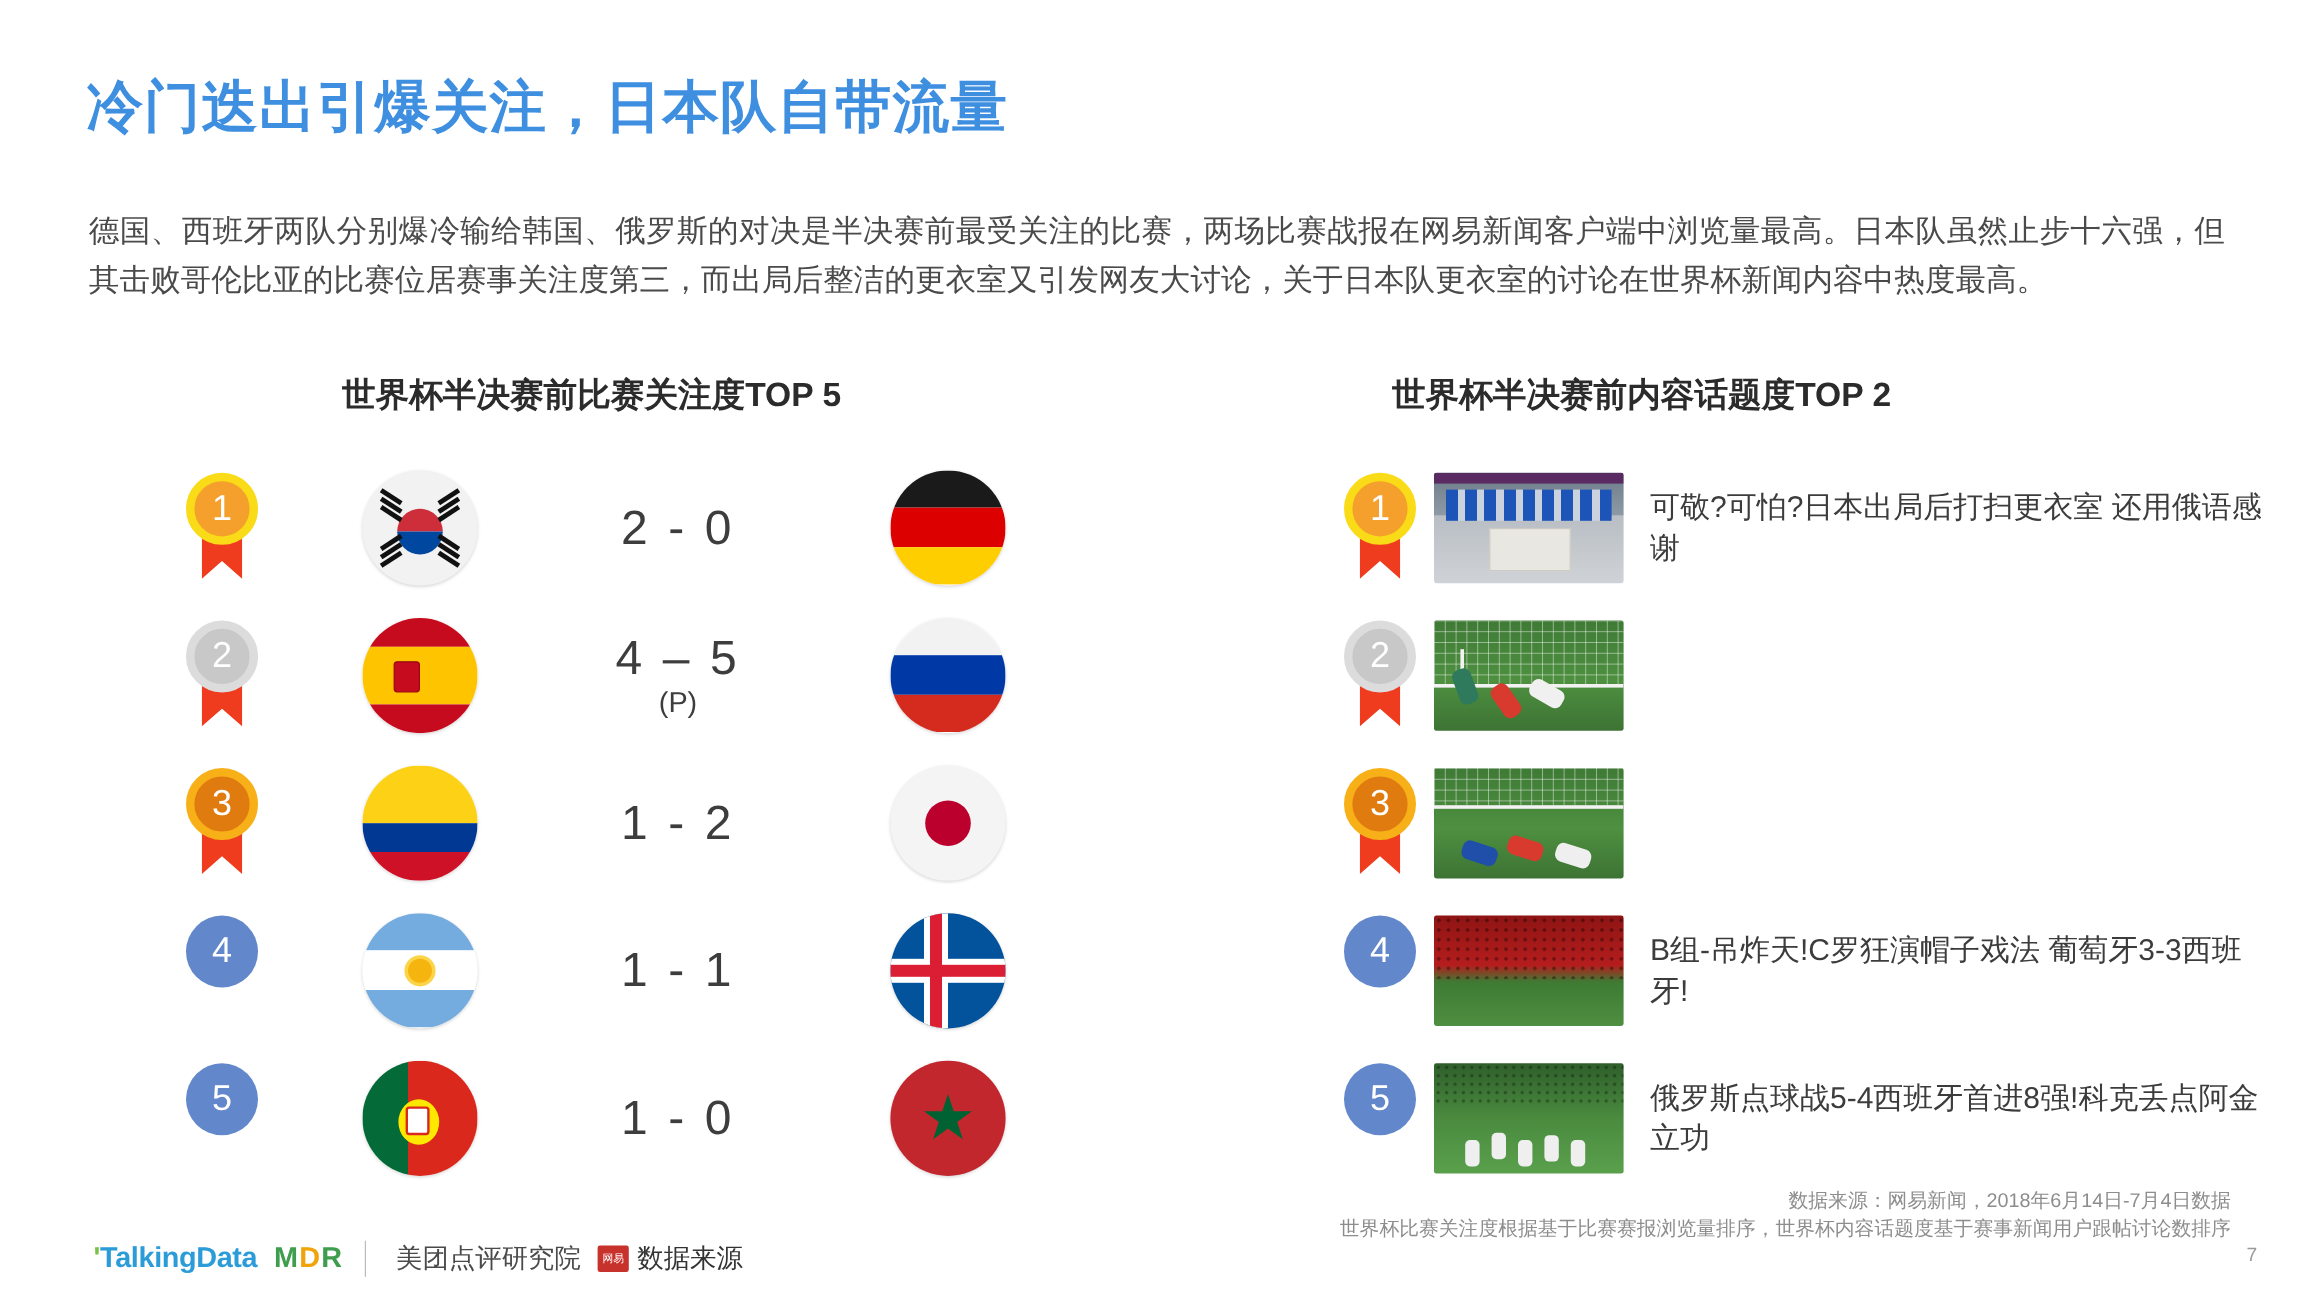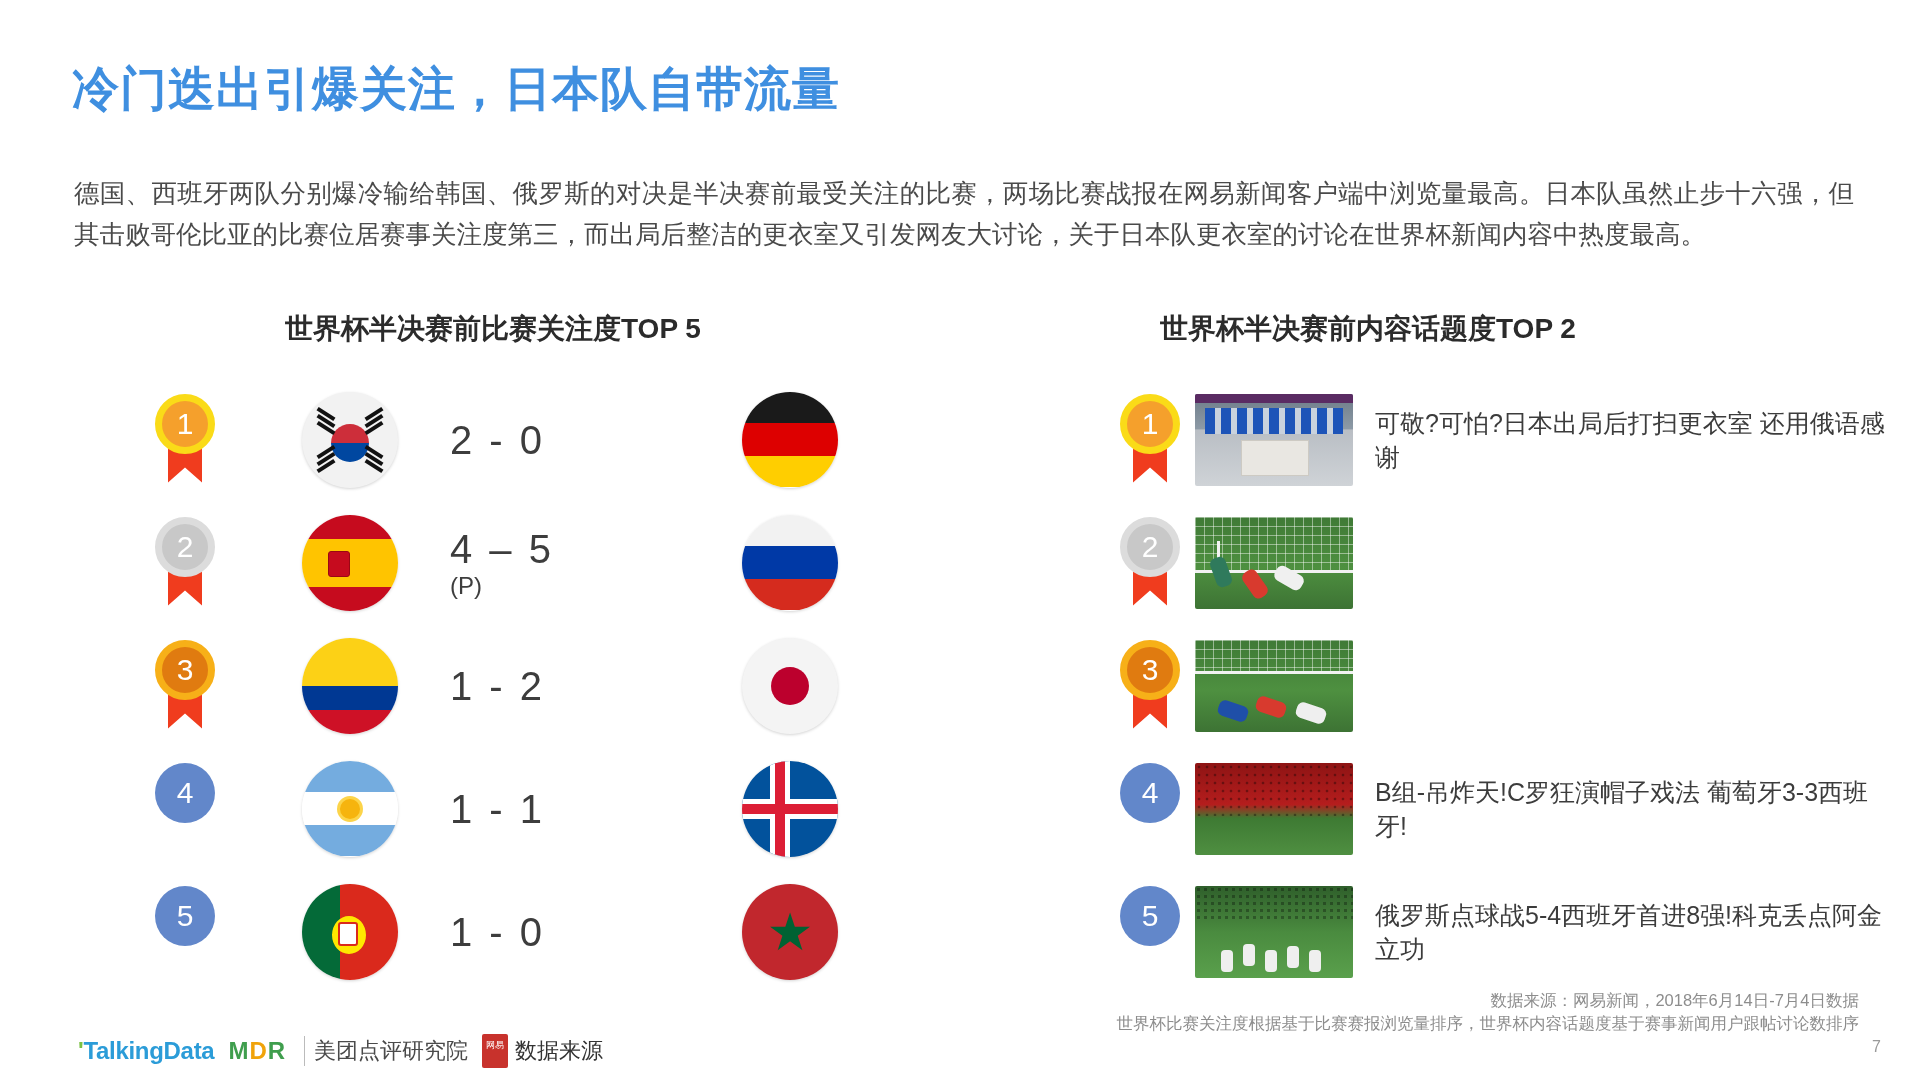--- a/index.html
+++ b/index.html
@@ -56,21 +56,21 @@
     top: 378px;
     width: 810px;
   }
   .match-row {
     height: 123px;
     display: flex;
     align-items: center;
   }
   .match-rank { width: 130px; display:flex; justify-content:center; align-items:center; }
   .match-flag-l { width: 200px; display:flex; justify-content:center; }
-  .match-score  { width: 230px; }
+  .match-score  { width: 230px; text-align:center; }
   .match-flag-r { width: 220px; display:flex; justify-content:center; }
 
   .score-main {
     font-size: 40px;
     color: #3d3d3d;
     letter-spacing: 3px;
     line-height: 46px;
   }
   .score-note {
     font-size: 24px;
@@ -273,23 +273,23 @@
     position: absolute;
     left: 78px; top: 1034px;
     display: flex; align-items: center; gap: 14px;
   }
   .logo-td { font-size: 24px; font-weight: bold; color: #2b9cd8; letter-spacing:-.3px; }
   .logo-td .dot { color:#7bc144; }
   .logo-mdr { font-size: 24px; font-weight: bold; letter-spacing:1px; }
   .logo-mdr .m { color:#3f9e4d; }
   .logo-mdr .d { color:#f0a30a; }
   .logo-mdr .r { color:#3f9e4d; }
-  .logo-mdr-cn { font-size: 22px; color:#4a4a4a; border-left:1px solid #bbb; padding-left:9px; margin-left:4px;}
+  .logo-mdr-cn { font-size: 22px; color:#4a4a4a; border-left:1px solid #bbb; padding-left:25px; margin-left:4px;}
   .logo-163-mark {
-    display:inline-block; width:26px; height:34px; background:#c8322c;
+    display:inline-block; width:26px; height:22px; background:#c8322c;
     color:#fff; font-size:9px; line-height:22px; text-align:center; border-radius:2px;
     vertical-align: middle;
   }
   .logo-163-cn { font-size: 22px; color:#333; margin-left:7px; }
 </style>
 </head>
 <body>
 
 <div class="page-title">冷门迭出引爆关注，日本队自带流量</div>
 <div class="intro">德国、西班牙两队分别爆冷输给韩国、俄罗斯的对决是半决赛前最受关注的比赛，两场比赛战报在网易新闻客户端中浏览量最高。日本队虽然止步十六强，但其击败哥伦比亚的比赛位居赛事关注度第三，而出局后整洁的更衣室又引发网友大讨论，关于日本队更衣室的讨论在世界杯新闻内容中热度最高。</div>

